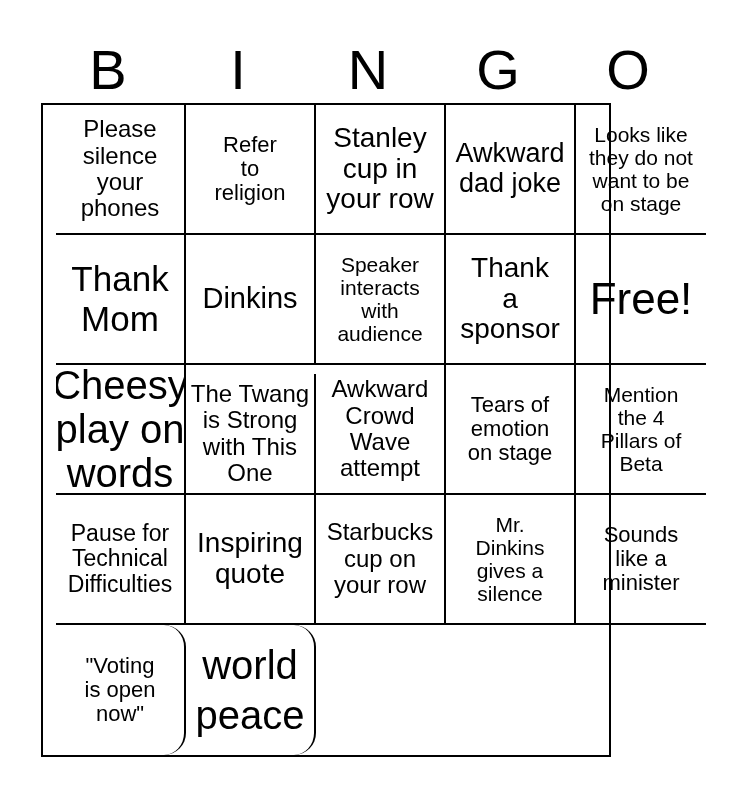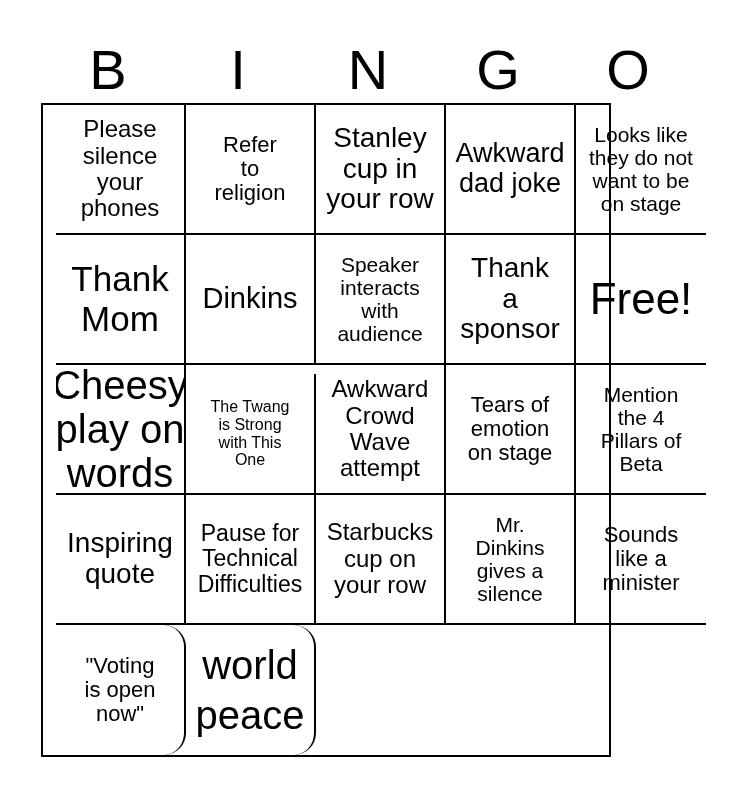--- a/index.html
+++ b/index.html
@@ -53,21 +53,21 @@
     white-space: pre-line;
     line-height: 1.1;
     padding: 1px 2px;
     overflow: hidden;
     color: #000000;
     cursor: pointer;
   }
   .cell:nth-child(5n) { border-right: none; }
   .cell:nth-child(n+21) { border-bottom: none; border-radius: 22px; }
   .fs17 { font-size: 17px; }
-  .fs20 { font-size: 16px; margin-top: 9px; }
+  .fs20 { font-size: 24px; margin-top: 9px; }
   .fs21 { font-size: 21px; }
   .fs23 { font-size: 23px; }
   .fs24 { font-size: 24px; }
   .fs27 { font-size: 27px; }
   .fs28 { font-size: 28px; }
   .fs29 { font-size: 29px; }
   .fs30 { font-size: 22px; }
   .fs31 { font-size: 40px; }
   .fs35 { font-size: 35px; line-height: 1.15; }
   .fs40 { font-size: 40px; line-height: 1.25; }
@@ -128,25 +128,25 @@
 Crowd
 Wave
 attempt</div>
     <div class="cell fs30">Tears of
 emotion
 on stage</div>
     <div class="cell fs21">Mention
 the 4
 Pillars of
 Beta</div>
-    <div class="cell fs28">Inspiring
-quote</div>
     <div class="cell fs23">Pause for
 Technical
 Difficulties</div>
+    <div class="cell fs28">Inspiring
+quote</div>
 
     <div class="cell fs24">Starbucks
 cup on
 your row</div>
     <div class="cell fs21">Mr.
 Dinkins
 gives a
 silence</div>
     <div class="cell fs30">Sounds
 like a

